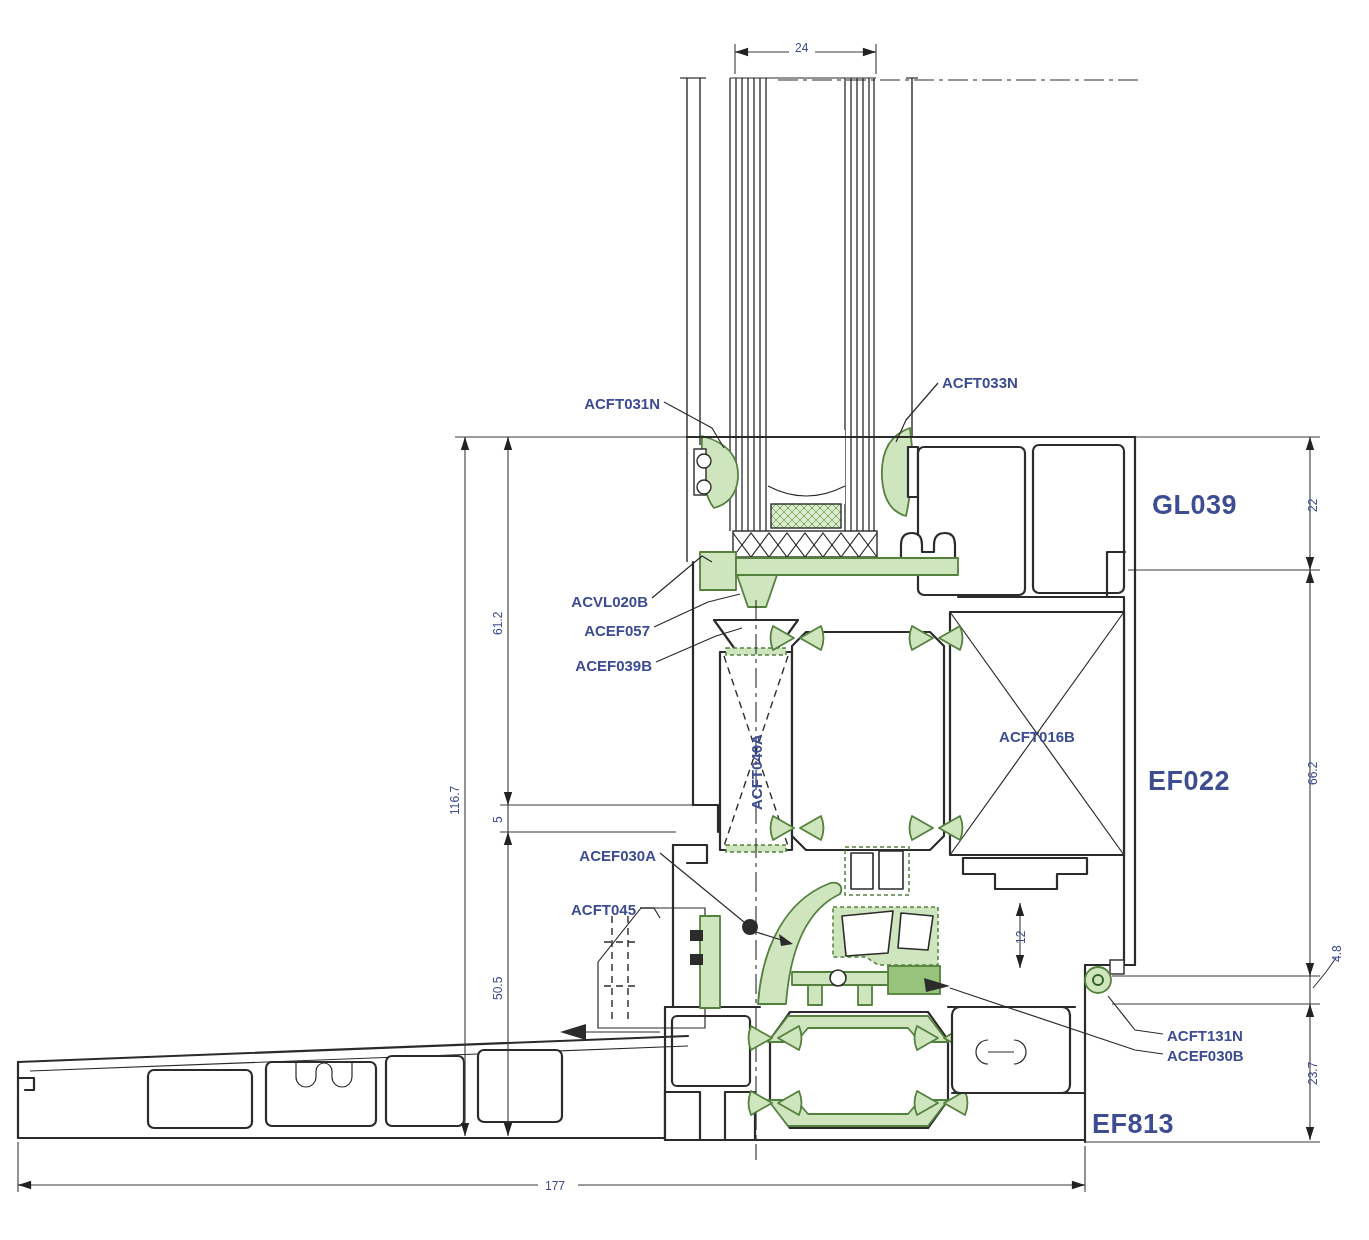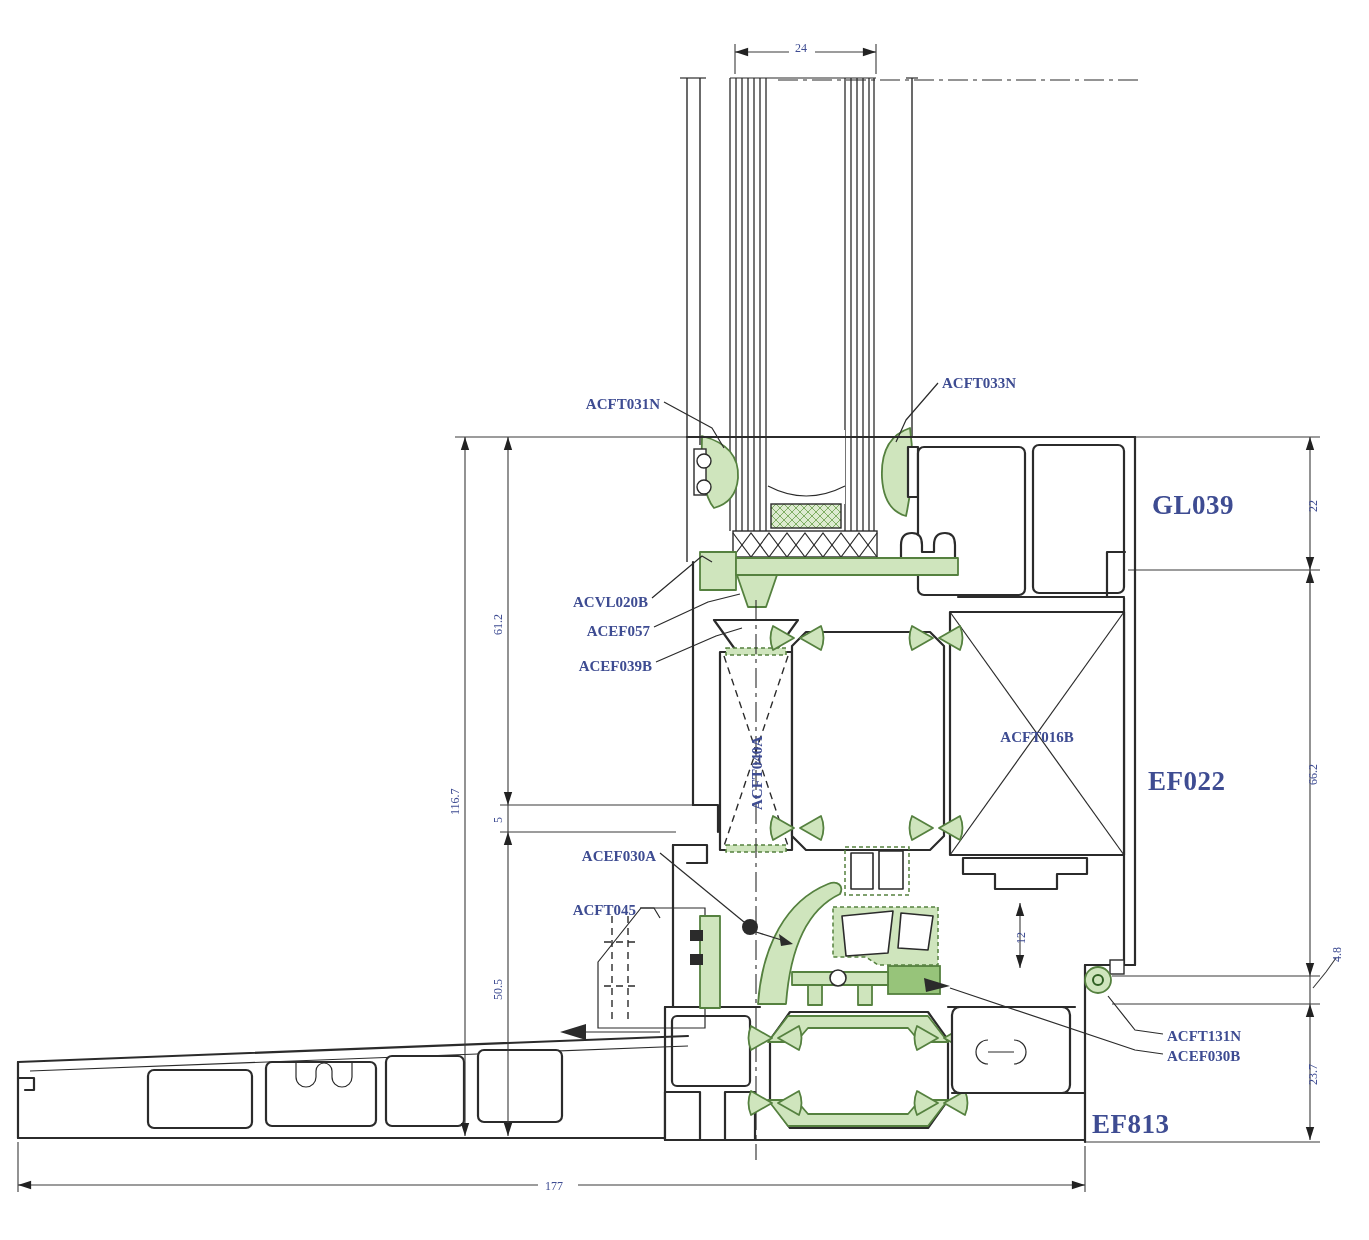--- a/index.html
+++ b/index.html
@@ -1,17 +1,17 @@
 <!DOCTYPE html>
 <html style="--line: #2b2b2b; --thin: #3a3a3a; --g: #cfe5bd; --gd: #97c47a; --gs: #55813f; --lblc: #3e4c92; --dimc: #3e4c92;"><head>
 <meta charset="utf-8">
 <style>
   html,body{margin:0;padding:0;background:#ffffff;}
   .page{width:1369px;height:1240px;background:#ffffff;position:relative;overflow:hidden;
-        font-family:Liberation Serif, serif;}
+        font-family:Liberation Sans, sans-serif;}
   svg{display:block;}
   
   .p   {fill:#ffffff;stroke:var(--line);stroke-width:2.2;stroke-linejoin:round;}
   .pn  {fill:none;stroke:var(--line);stroke-width:2.2;stroke-linejoin:round;stroke-linecap:round;}
   .t   {fill:none;stroke:var(--line);stroke-width:1.2;}
   .tf  {fill:#ffffff;stroke:var(--line);stroke-width:1.4;}
   .dash{fill:none;stroke:var(--line);stroke-width:1.4;stroke-dasharray:7 5;}
   .cl  {fill:none;stroke:var(--line);stroke-width:1.1;stroke-dasharray:20 5 4 5;}
   .dim {fill:none;stroke:var(--thin);stroke-width:1.1;}
   .g   {fill:var(--g);stroke:var(--gs);stroke-width:1.8;stroke-linejoin:round;}

